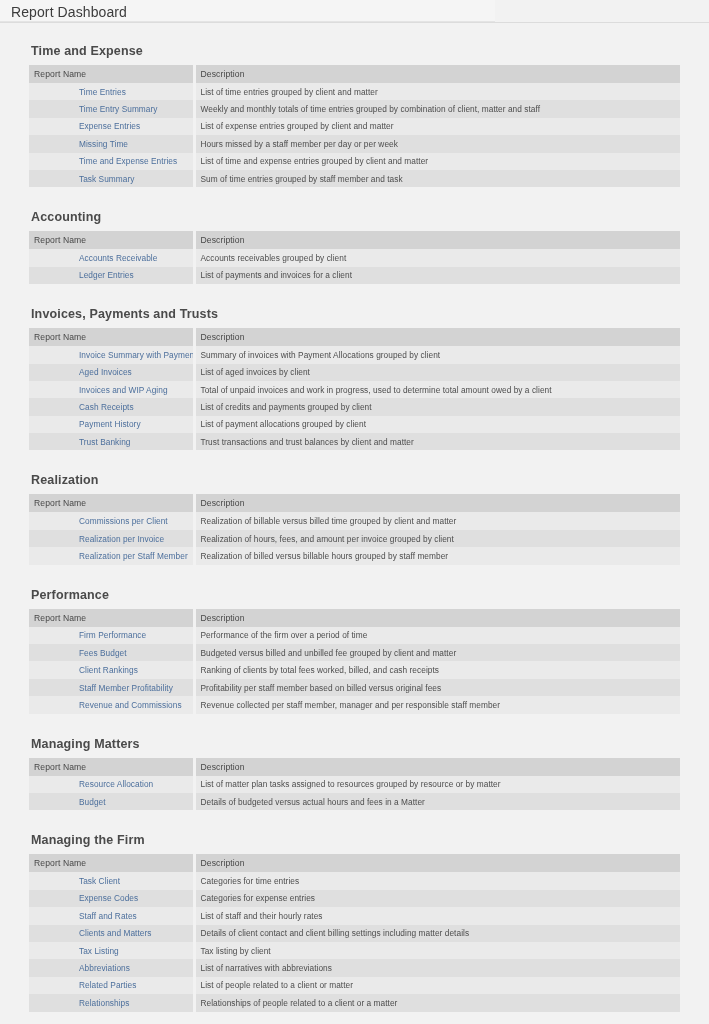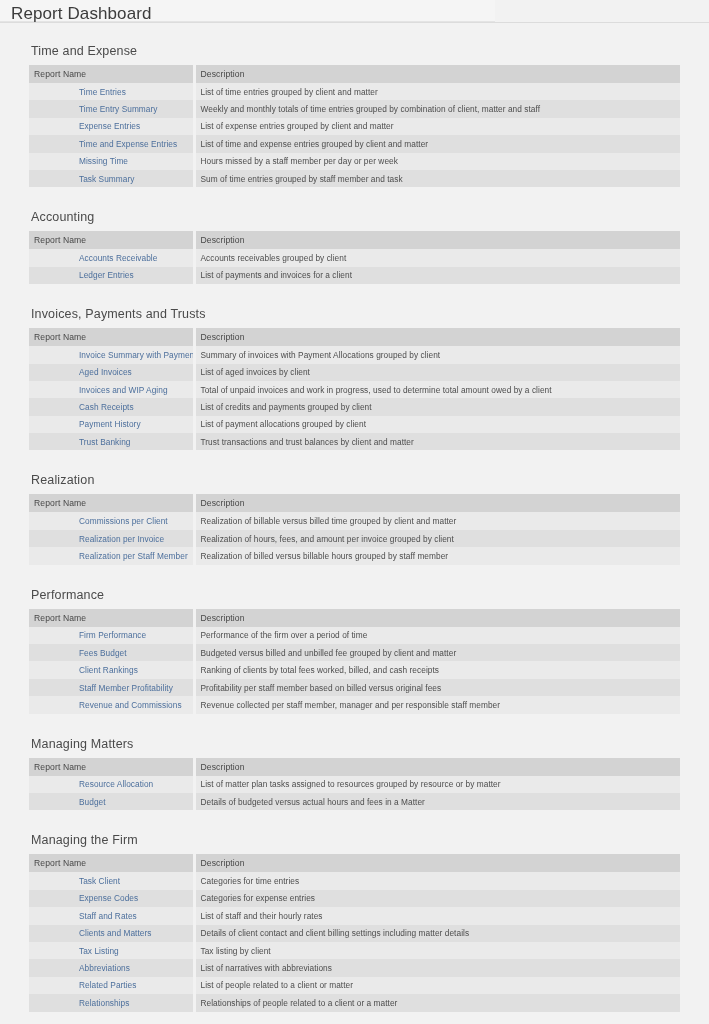--- a/index.html
+++ b/index.html
@@ -31,21 +31,21 @@
     width: 495px;
     height: 22px;
     background: #f5f5f5;
     border-bottom: 1px solid #e4e4e4;
     box-sizing: border-box;
   }
   #topbar .page-title {
     position: absolute;
     left: 11px;
     top: 4px;
-    font-size: 17px;
+    font-size: 14px;
     color: #3c3c3c;
     letter-spacing: 0.1px;
     white-space: nowrap;
   }
 
   
   #canvas {
     position: relative;
     padding: 0 0 0 0;
     background: #f2f2f2;
@@ -53,21 +53,21 @@
 
   .section {
     margin: 0 0 0 0;
     padding: 0 29px 0 29px;
   }
   .section + .section { margin-top: 23px; }
   #sections > .section:first-child { margin-top: 21px; }
 
   .section-title {
     font-size: 12.5px;
-    font-weight: normal;
+    font-weight: bold;
     color: #4a4a4a;
     margin: 0 0 6px 2px;
     letter-spacing: 0.15px;
     line-height: 15px;
   }
 
   table.report-table {
     width: 651px;
     border-collapse: collapse;
     table-layout: fixed;
@@ -148,26 +148,26 @@
             </tr>
             <tr>
               <td class="report-name"><a>Time Entry Summary</a></td>
               <td class="report-desc">Weekly and monthly totals of time entries grouped by combination of client, matter and staff</td>
             </tr>
             <tr>
               <td class="report-name"><a>Expense Entries</a></td>
               <td class="report-desc">List of expense entries grouped by client and matter</td>
             </tr>
             <tr>
+              <td class="report-name"><a>Missing Time</a></td>
+              <td class="report-desc">Hours missed by a staff member per day or per week</td>
+            </tr>
+            <tr>
               <td class="report-name"><a>Time and Expense Entries</a></td>
               <td class="report-desc">List of time and expense entries grouped by client and matter</td>
-            </tr>
-            <tr>
-              <td class="report-name"><a>Missing Time</a></td>
-              <td class="report-desc">Hours missed by a staff member per day or per week</td>
             </tr>
             <tr>
               <td class="report-name"><a>Task Summary</a></td>
               <td class="report-desc">Sum of time entries grouped by staff member and task</td>
             </tr>
           </tbody>
         </table>
       </div>
       <div class="section">
         <div class="section-title">Accounting</div>

